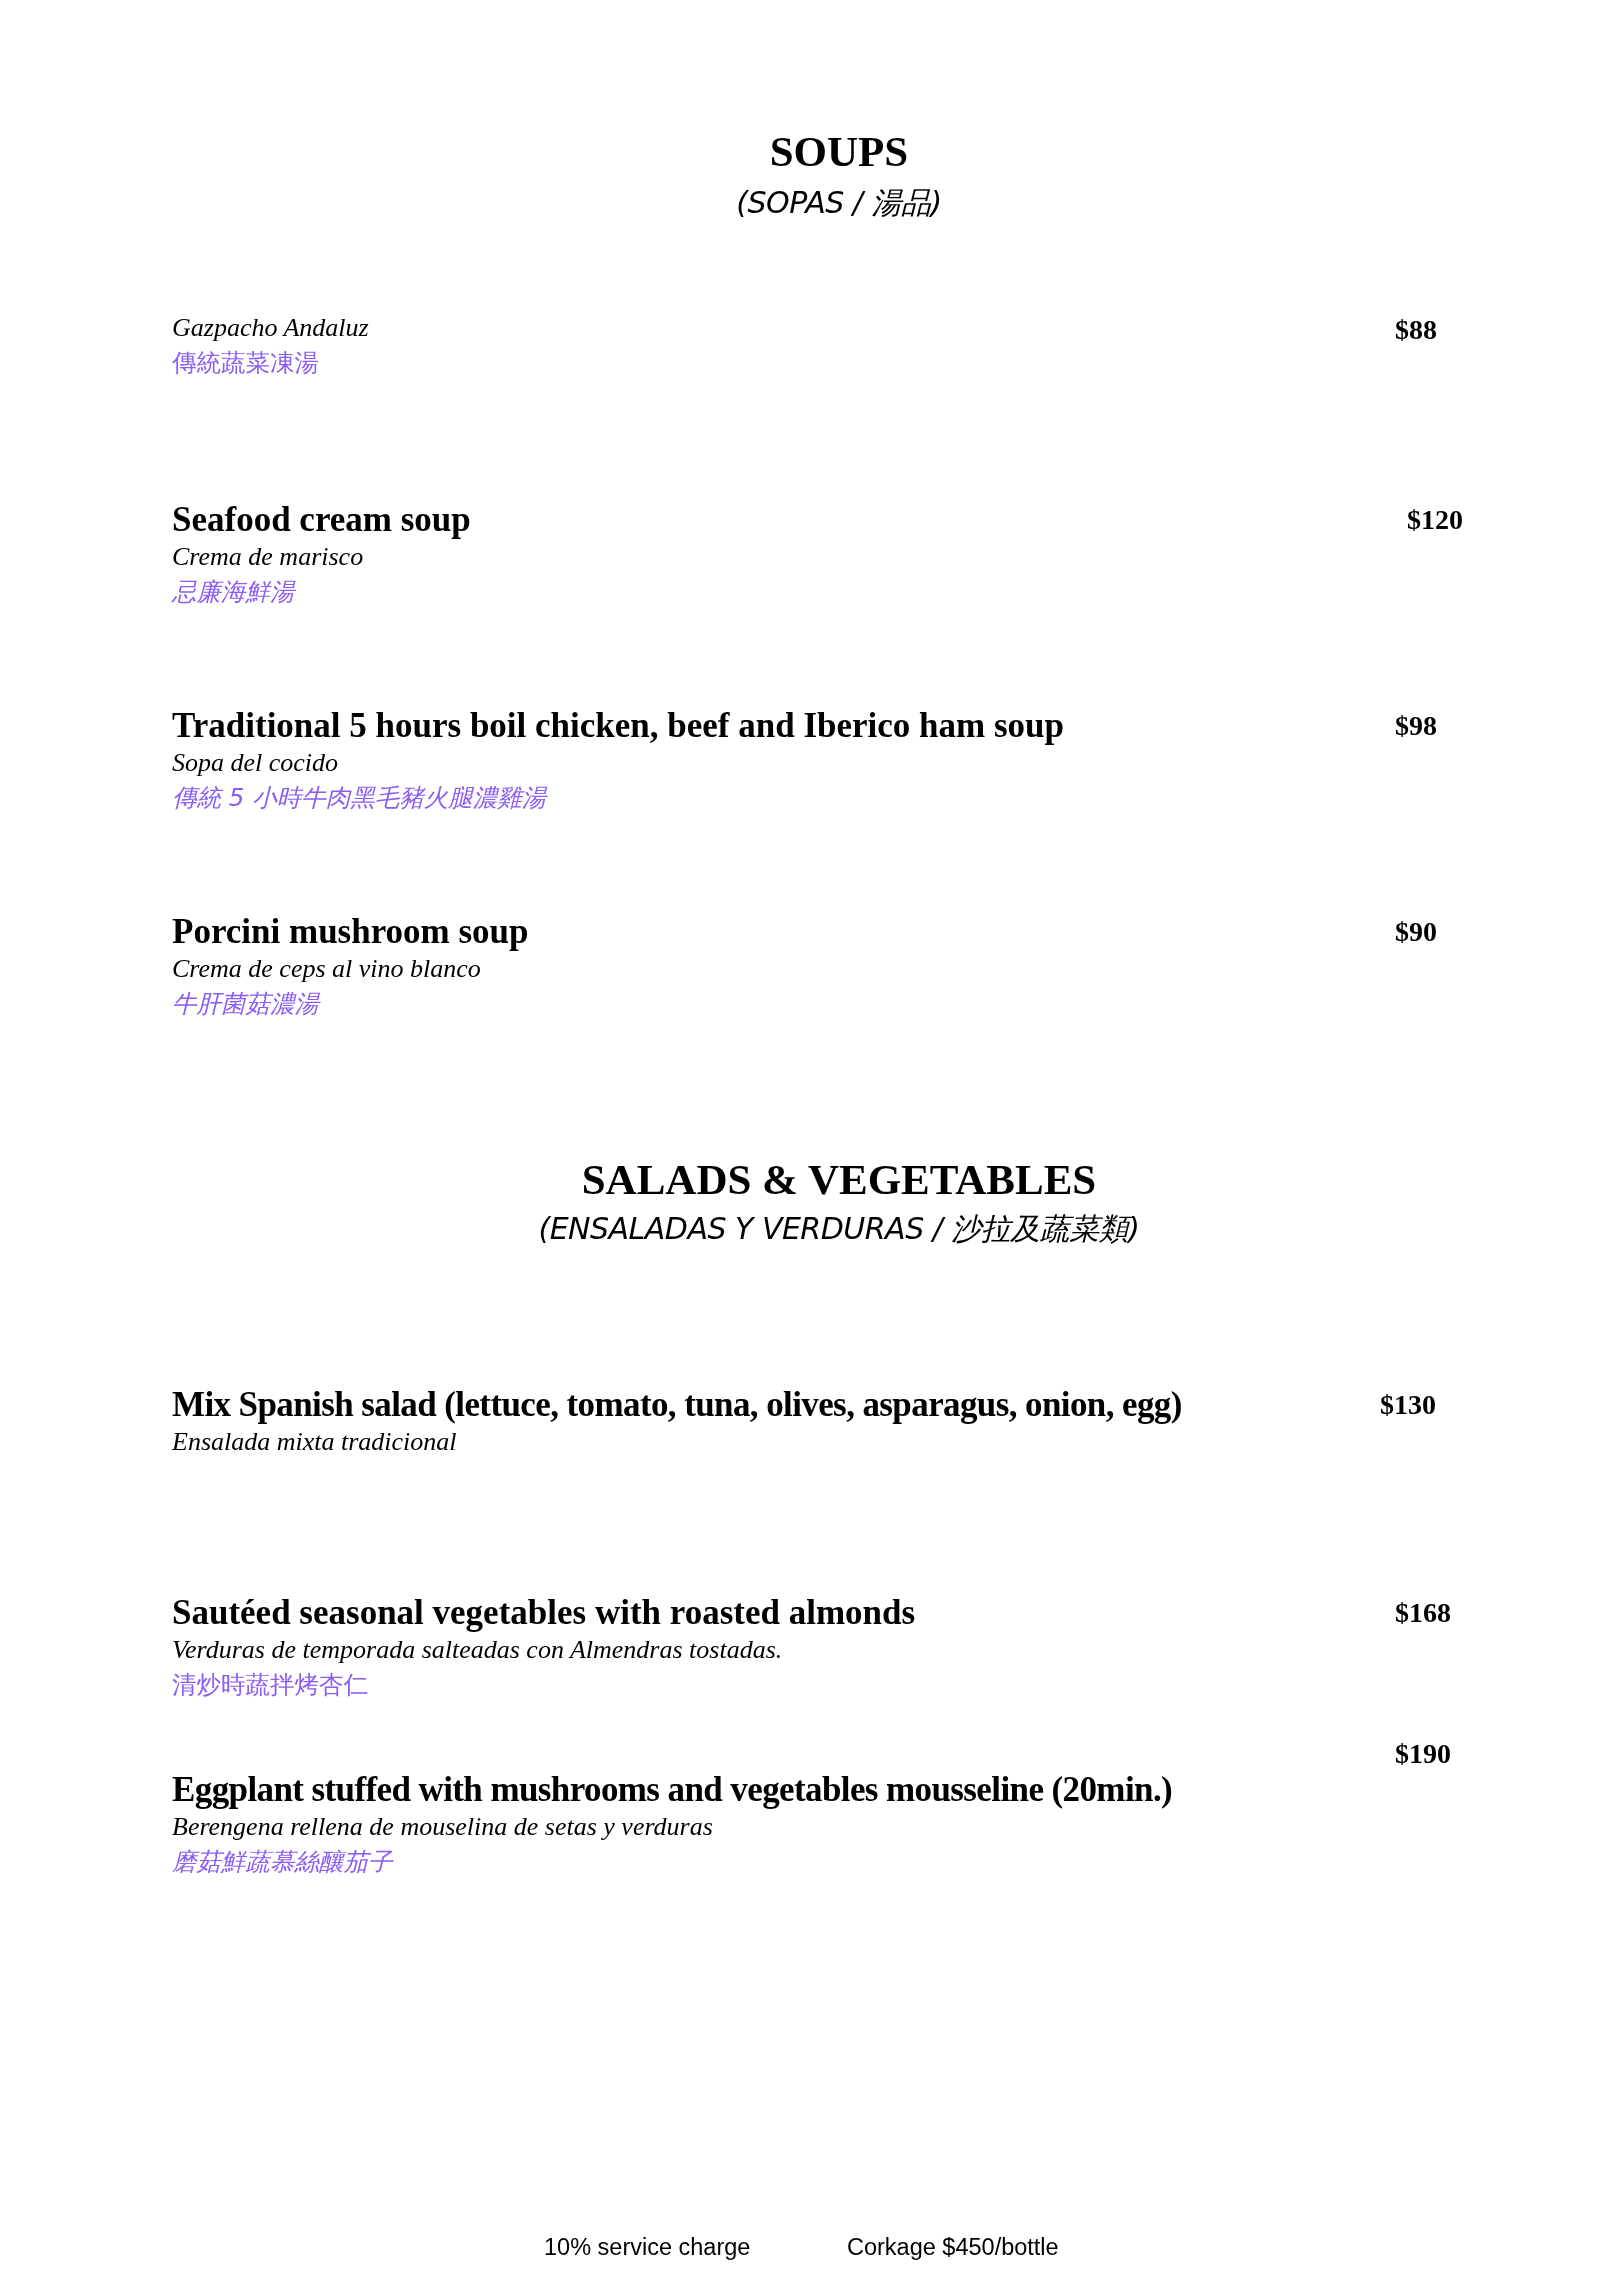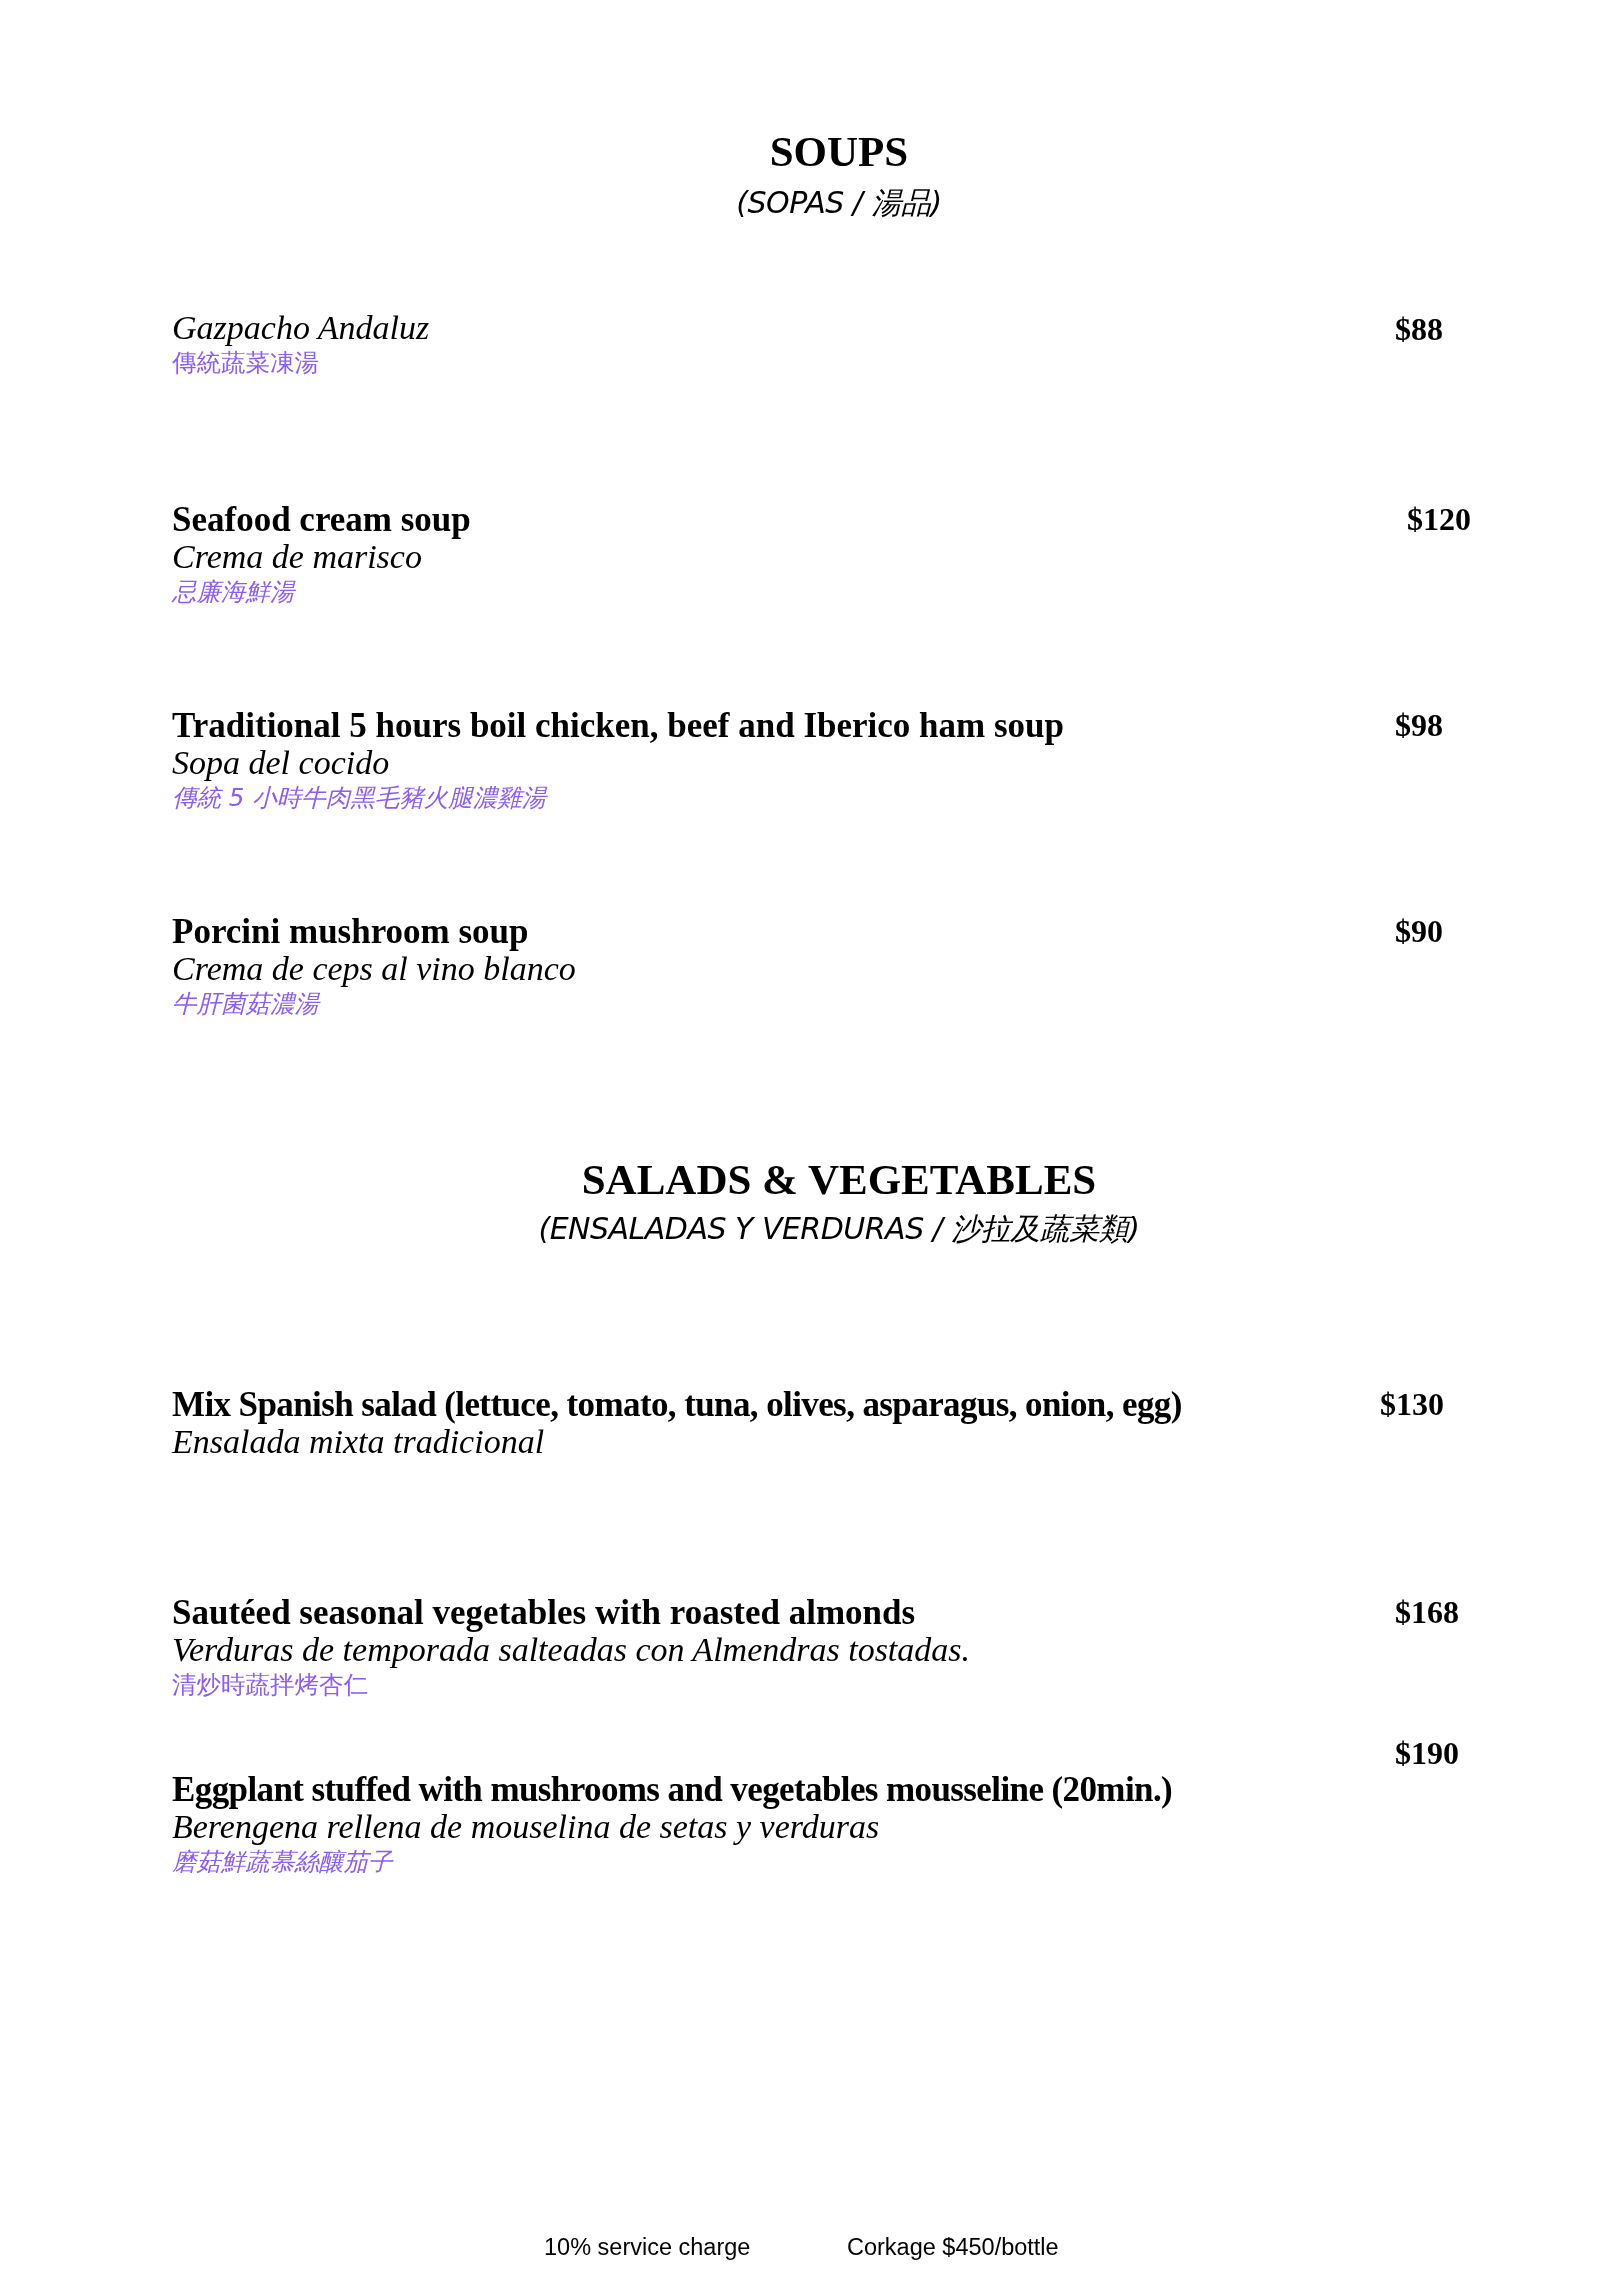--- a/index.html
+++ b/index.html
@@ -14,30 +14,30 @@
       font-family: "DejaVu Sans", "Liberation Sans", sans-serif; font-style: italic;
       font-size: 30px; line-height: 1; letter-spacing: -0.5px;
     }
     .item { position: absolute; left: 172px; width: 1313px; }
     .item-title {
       font-family: "Liberation Serif", "DejaVu Serif", serif; font-weight: bold;
       font-size: 35px; line-height: 39px; white-space: nowrap;
     }
     .item-es {
       font-family: "Liberation Serif", "DejaVu Serif", serif; font-style: italic;
-      font-size: 34px; line-height: 35px; white-space: nowrap;
+      font-size: 26px; line-height: 35px; white-space: nowrap;
     }
     .item-zh {
       font-family: "DejaVu Sans", sans-serif; font-size: 24.5px; line-height: 35px;
       white-space: nowrap; color: #8b5cf6;
     }
     .item-zh.slant { font-style: italic; }
     .price {
       position: absolute; font-family: "Liberation Serif", "DejaVu Serif", serif;
-      font-weight: bold; font-size: 32px; line-height: 39px; white-space: nowrap;
+      font-weight: bold; font-size: 28px; line-height: 39px; white-space: nowrap;
     }
     .footer-text {
       position: absolute; font-family: "Liberation Sans", "DejaVu Sans", sans-serif;
       font-size: 23.5px; line-height: 1; white-space: nowrap;
     }
   </style>
 </head>
 <body>
 
 <h1 class="heading" style="top:130px;">SOUPS</h1>

